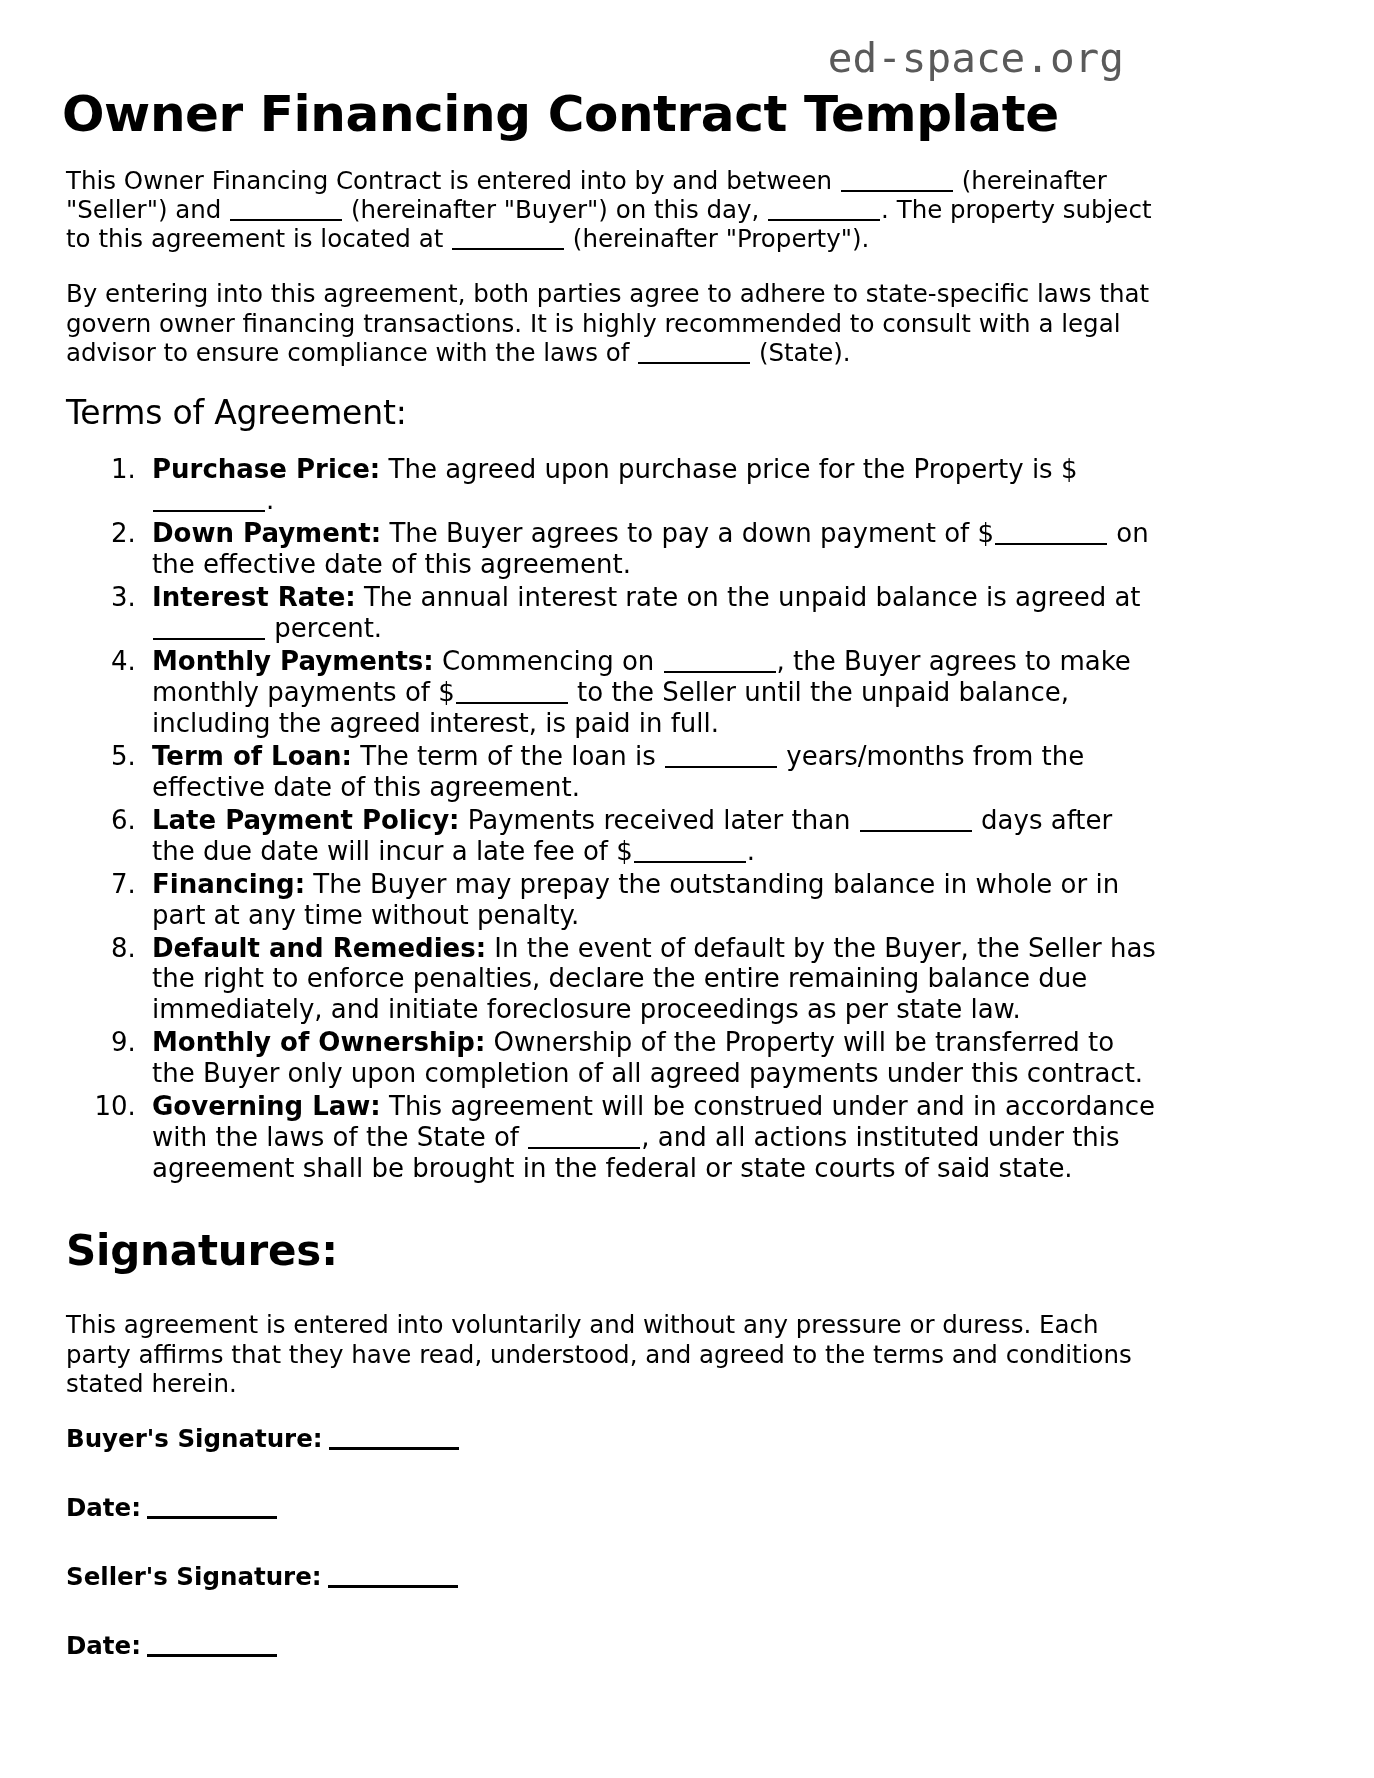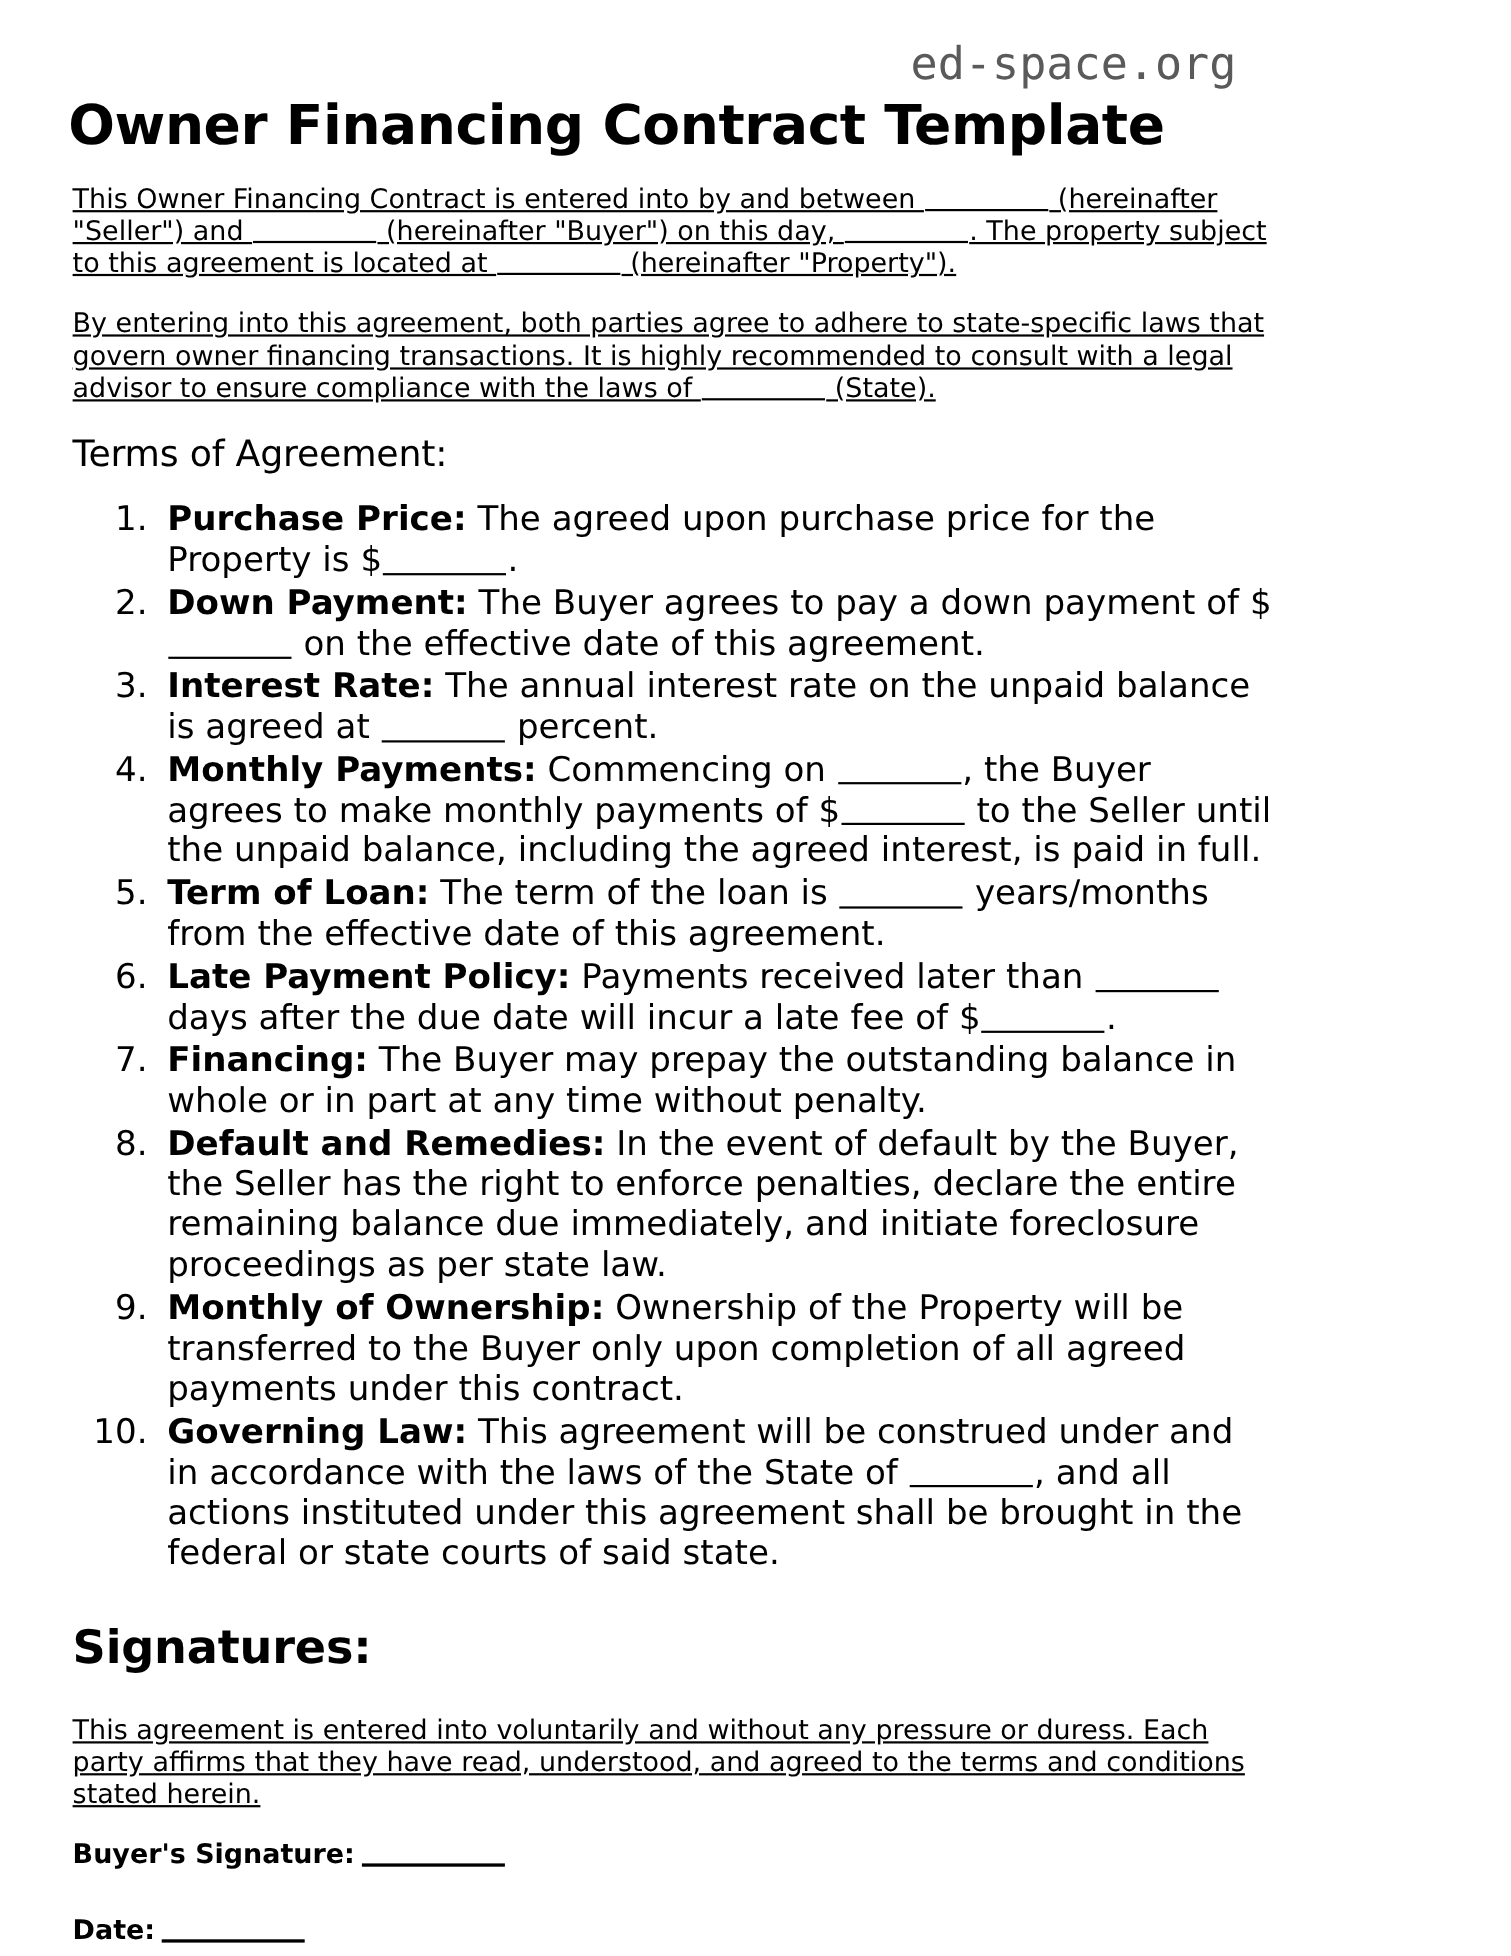--- a/index.html
+++ b/index.html
@@ -48,41 +48,40 @@
     position: absolute;
     top: 166px;
     left: 66px;
     width: 1090px;
   }
   p.para {
     margin: 0 0 26px 0;
     font-size: 24.5px;
     line-height: 1.19;
     text-align: left;
-    text-decoration: underline;
   }
   h2.section-head {
     font-size: 33px;
     font-weight: normal;
     margin: 14px 0 22px 0;
     line-height: 1.2;
     letter-spacing: -0.2px;
   }
   h2.sig-head {
     font-size: 42px;
     font-weight: bold;
     margin: 42px 0 34px 0;
     line-height: 1.2;
     letter-spacing: -0.2px;
   }
   ol.terms {
     margin: 0;
     padding: 0 0 0 78px;
     list-style-position: outside;
-    font-size: 31px;
+    font-size: 26px;
     line-height: 1.19;
   }
   ol.terms > li {
     margin: 0 0 2px 0;
     padding-left: 8px;
   }
   ol.terms > li::marker {
     font-weight: normal;
   }
   .term-label {

